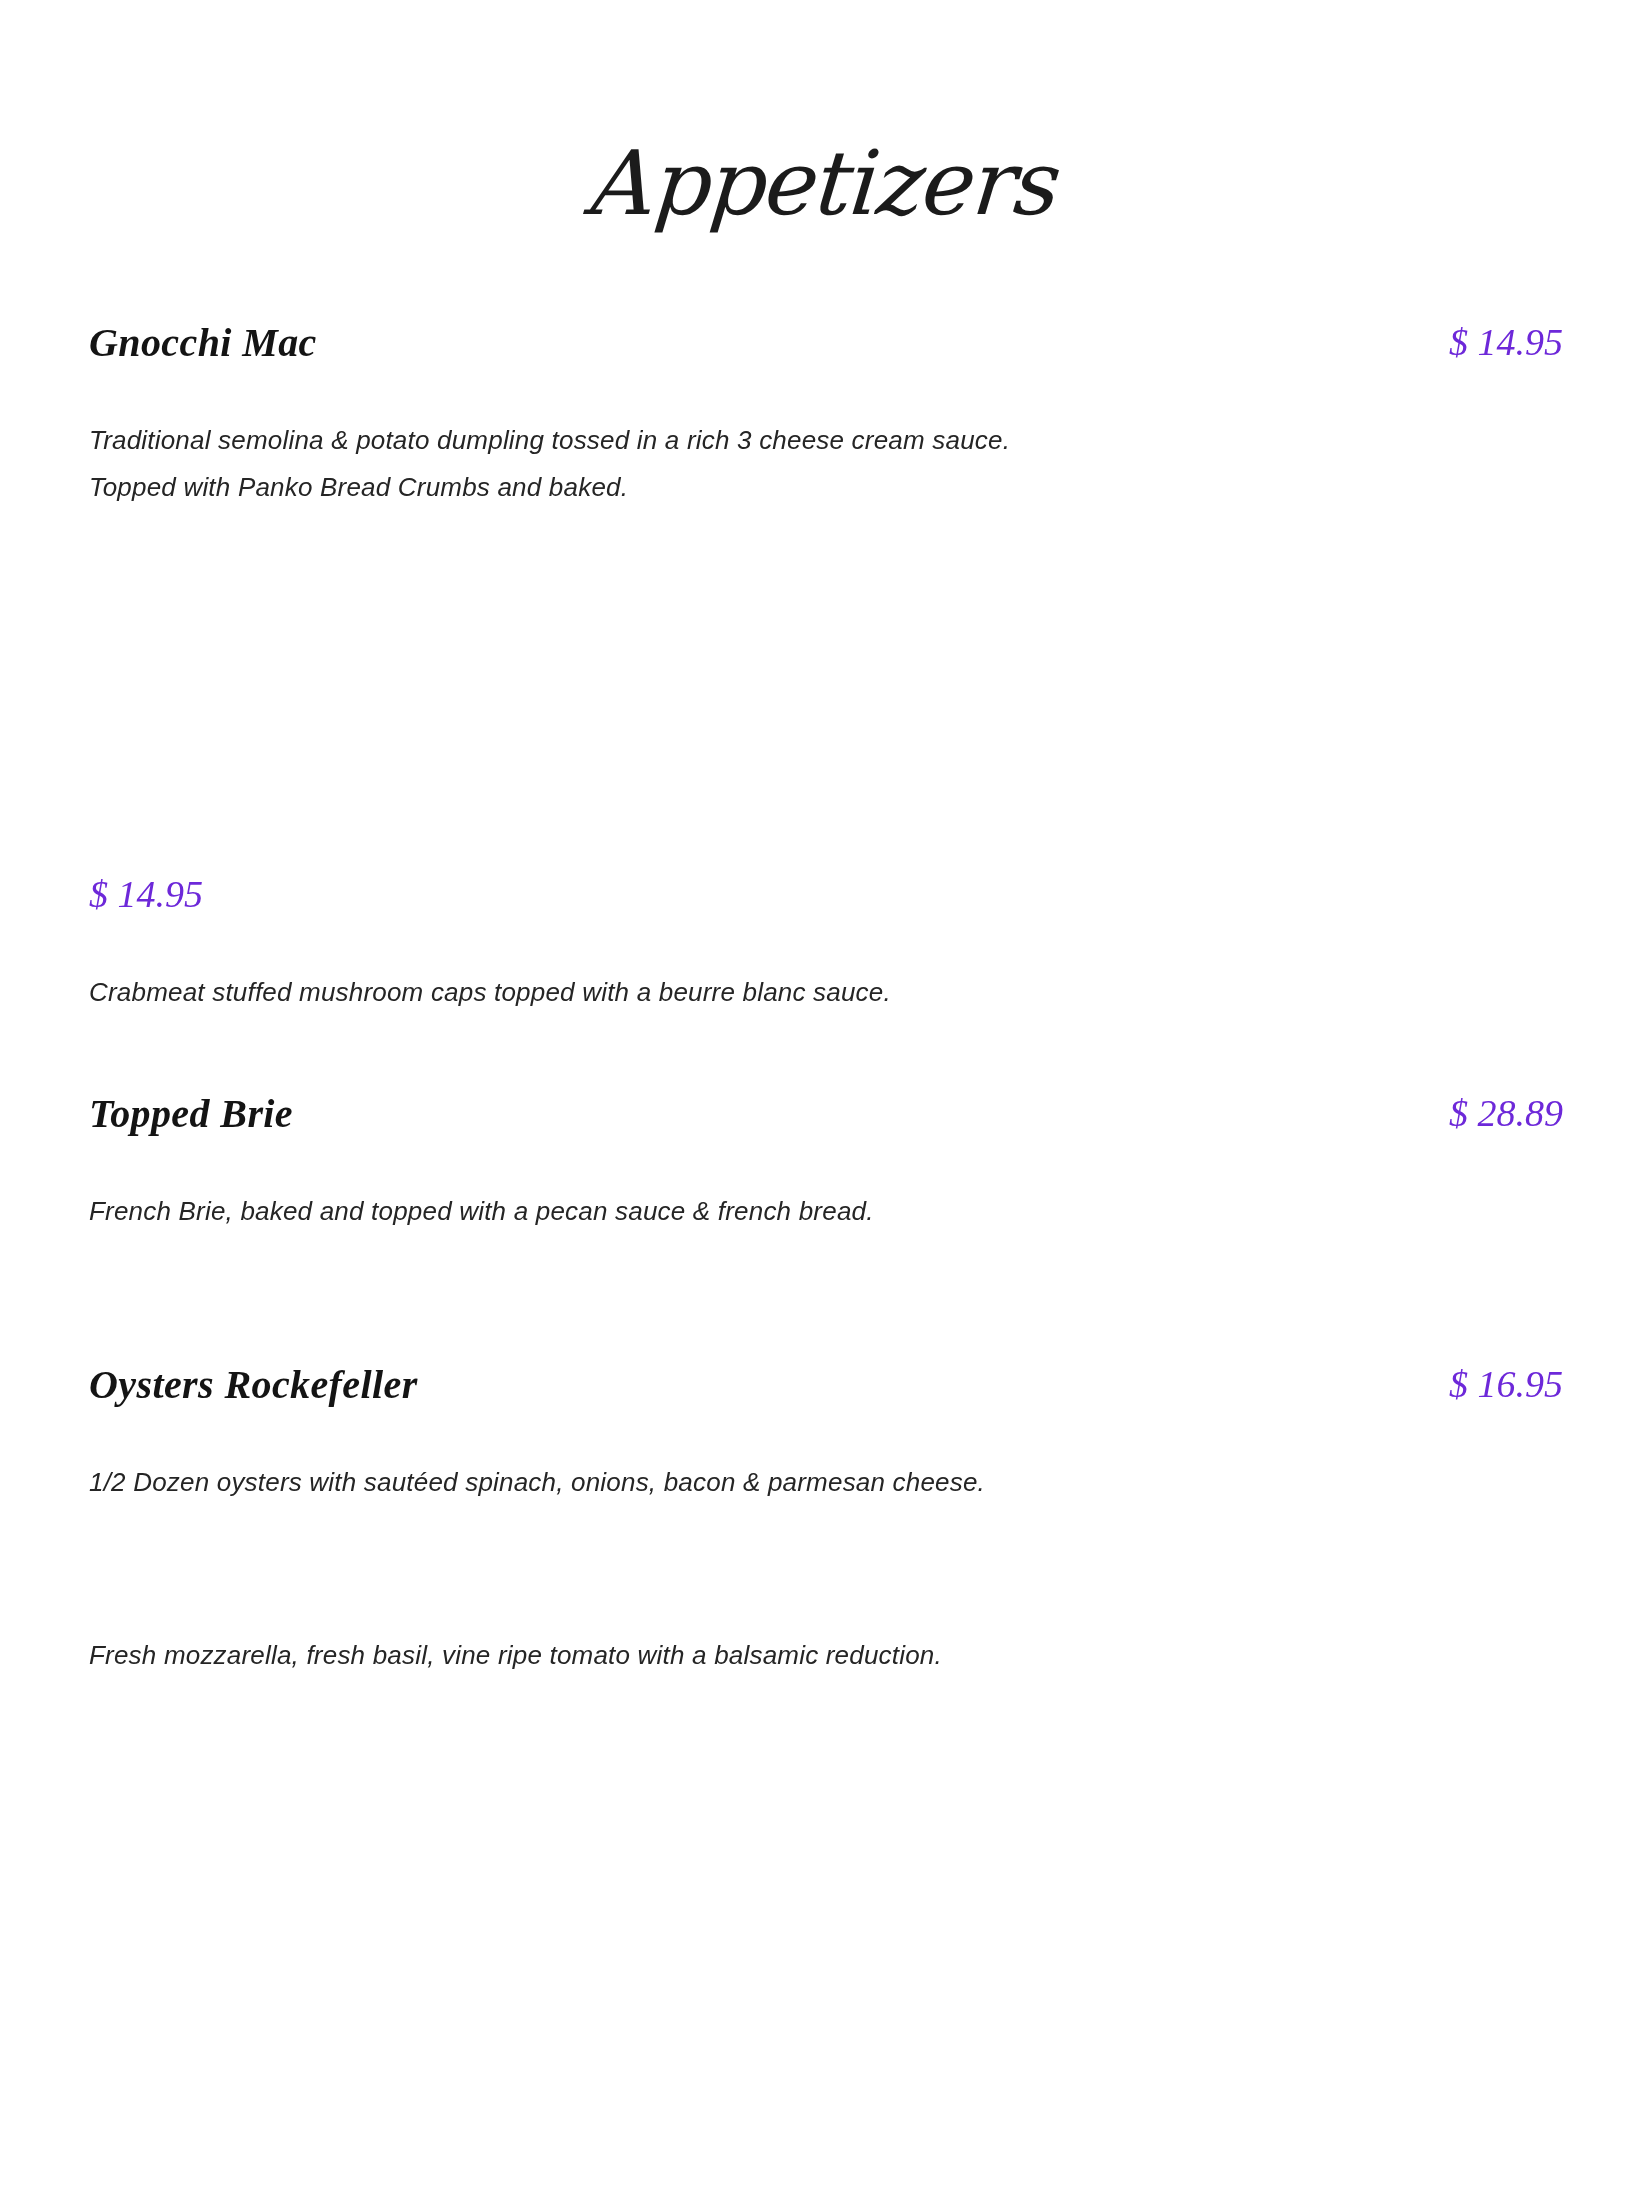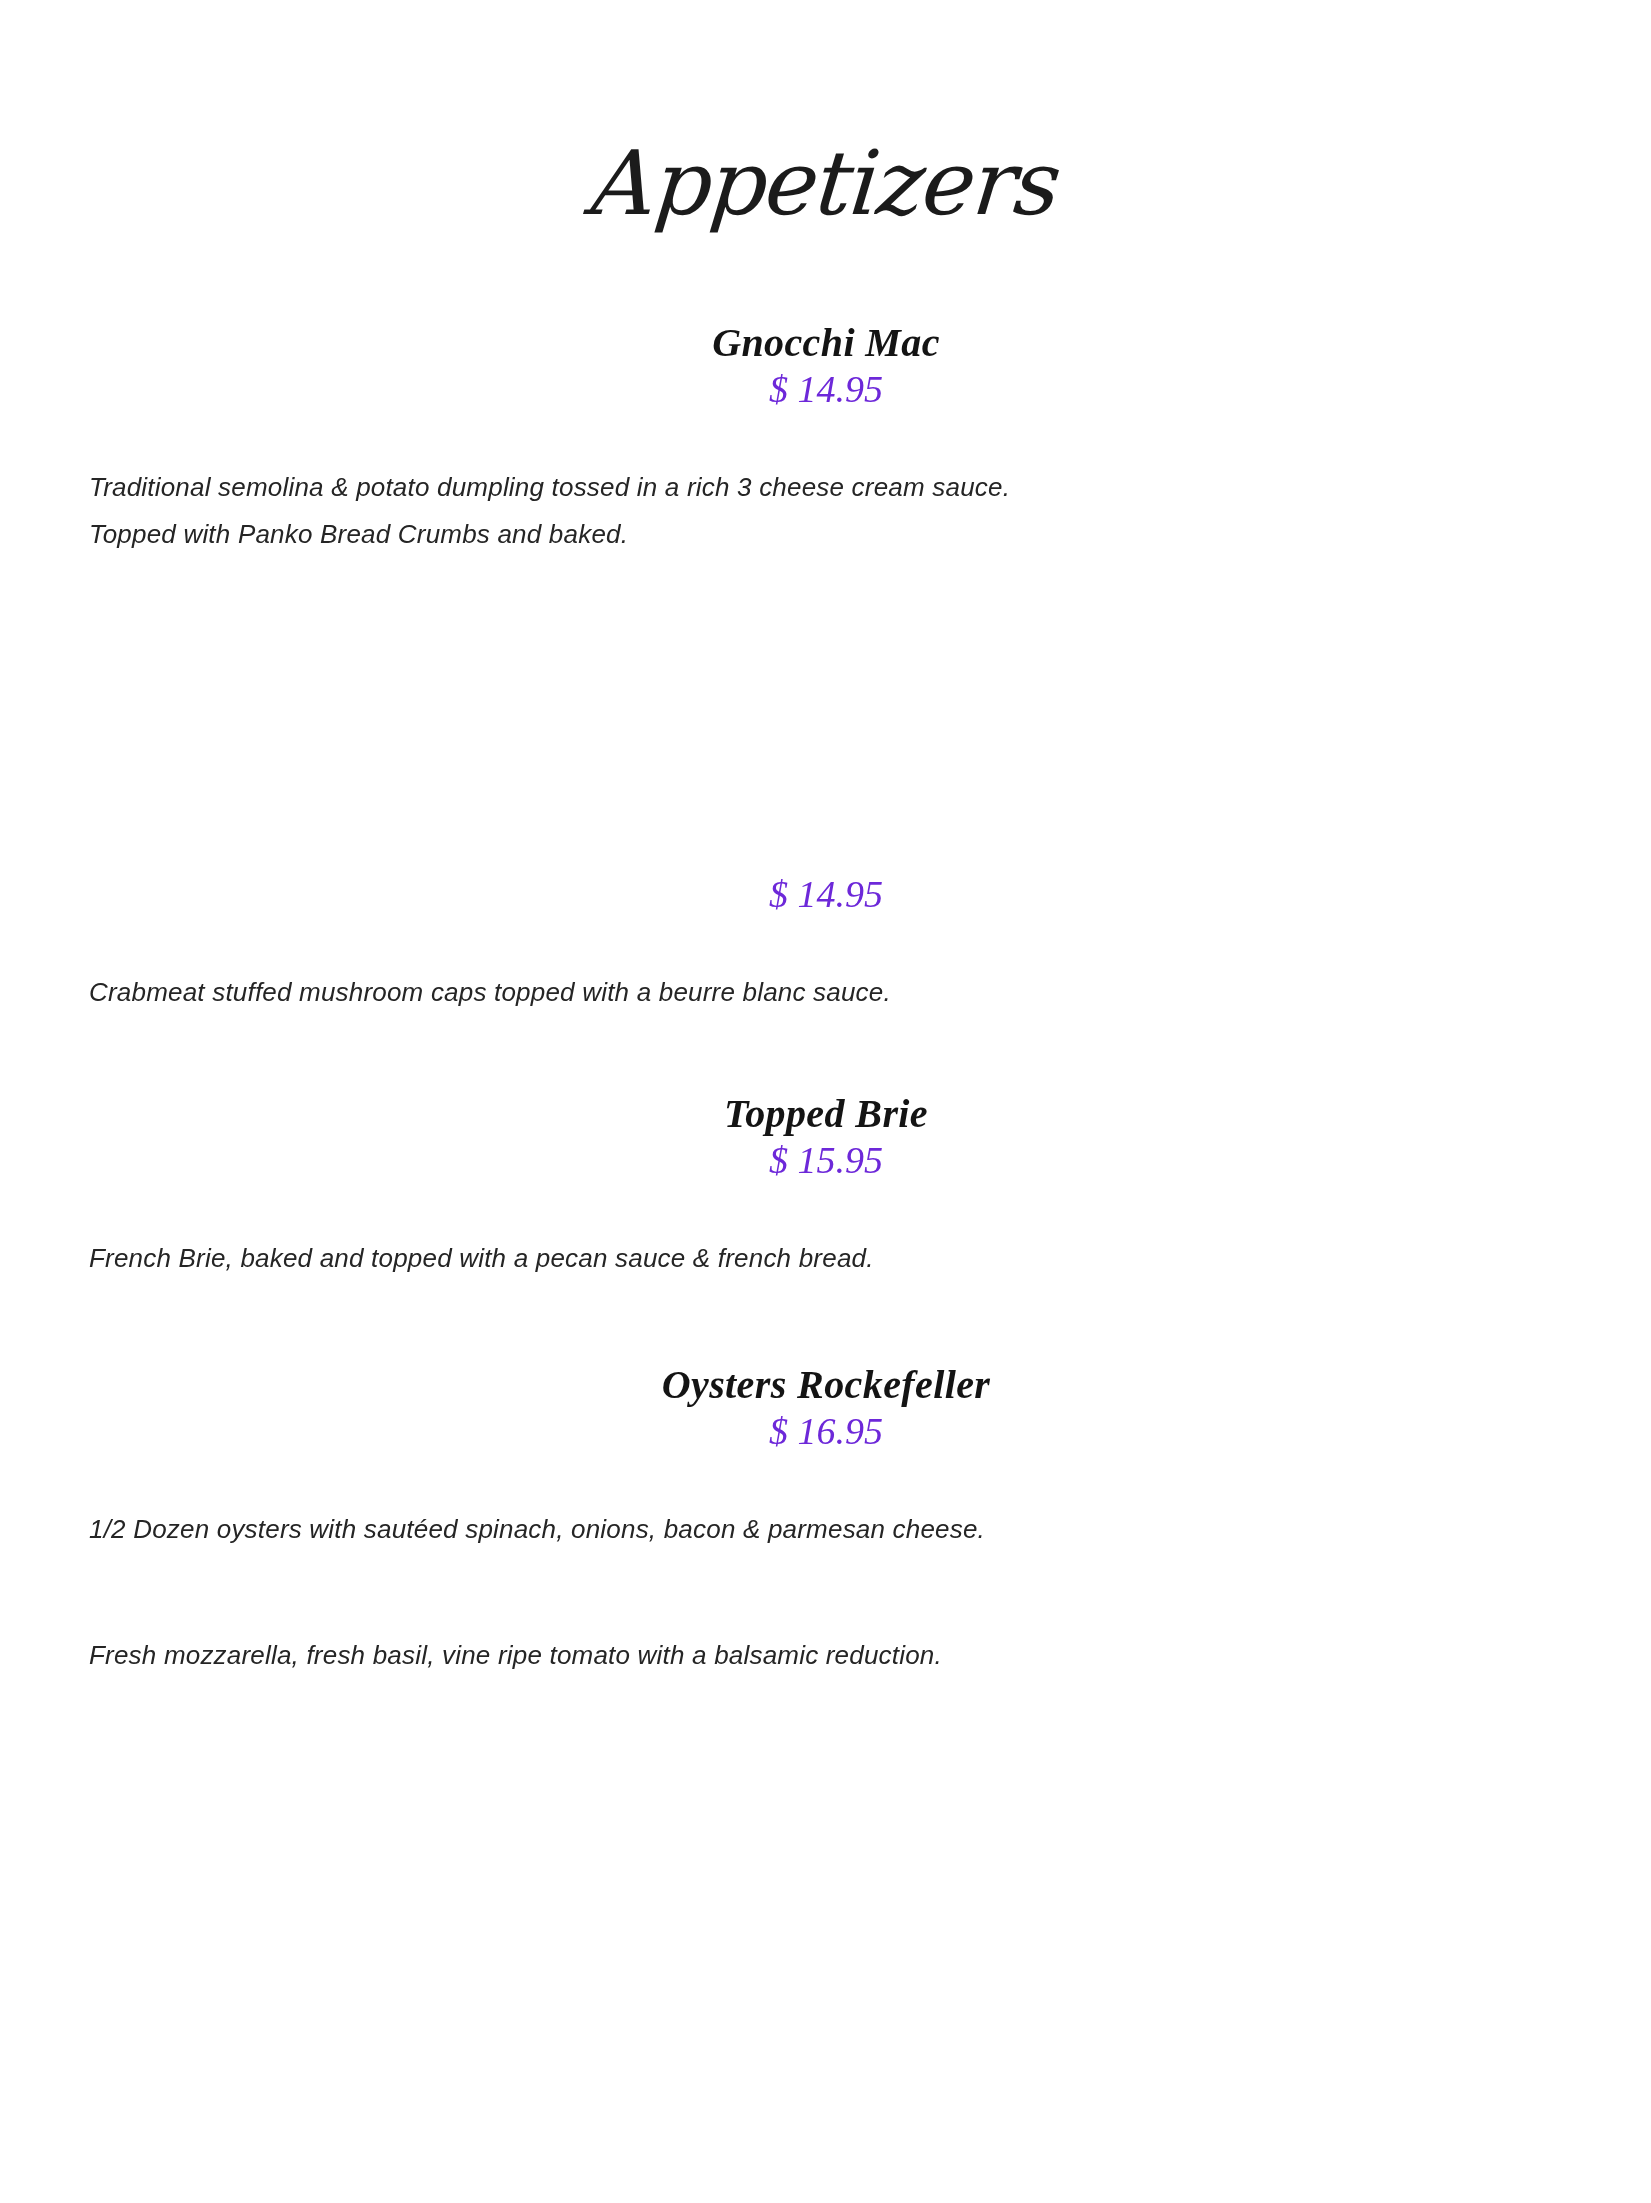--- a/index.html
+++ b/index.html
@@ -40,21 +40,20 @@
   }
   .menu-item {
     position: absolute;
     left: 0;
     right: 0;
   }
   .item-header {
     display: flex;
     justify-content: space-between;
     align-items: center;
-    flex-direction: column;
   }
   .item-name {
     margin: 0;
     font-family: "Liberation Serif", serif;
     font-style: italic;
     font-weight: 700;
     font-size: 40px;
     line-height: 47px;
     color: #141414;
     letter-spacing: 0.4px;
@@ -95,21 +94,21 @@
       </section>
       <section class="menu-item" style="top: 871px;">
         <div class="item-header">
           <span class="item-price">$ 14.95</span>
         </div>
         <p class="item-description">Crabmeat stuffed mushroom caps topped with a beurre blanc sauce.</p>
       </section>
       <section class="menu-item" style="top: 1090px;">
         <div class="item-header">
           <h2 class="item-name">Topped Brie</h2>
-          <span class="item-price">$ 15.95</span>
+          <span class="item-price">$ 28.89</span>
         </div>
         <p class="item-description">French Brie, baked and topped with a pecan sauce &amp; french bread.</p>
       </section>
       <section class="menu-item" style="top: 1361px;">
         <div class="item-header">
           <h2 class="item-name">Oysters Rockefeller</h2>
           <span class="item-price">$ 16.95</span>
         </div>
         <p class="item-description">1/2 Dozen oysters with sautéed spinach, onions, bacon &amp; parmesan cheese.</p>
       </section>

